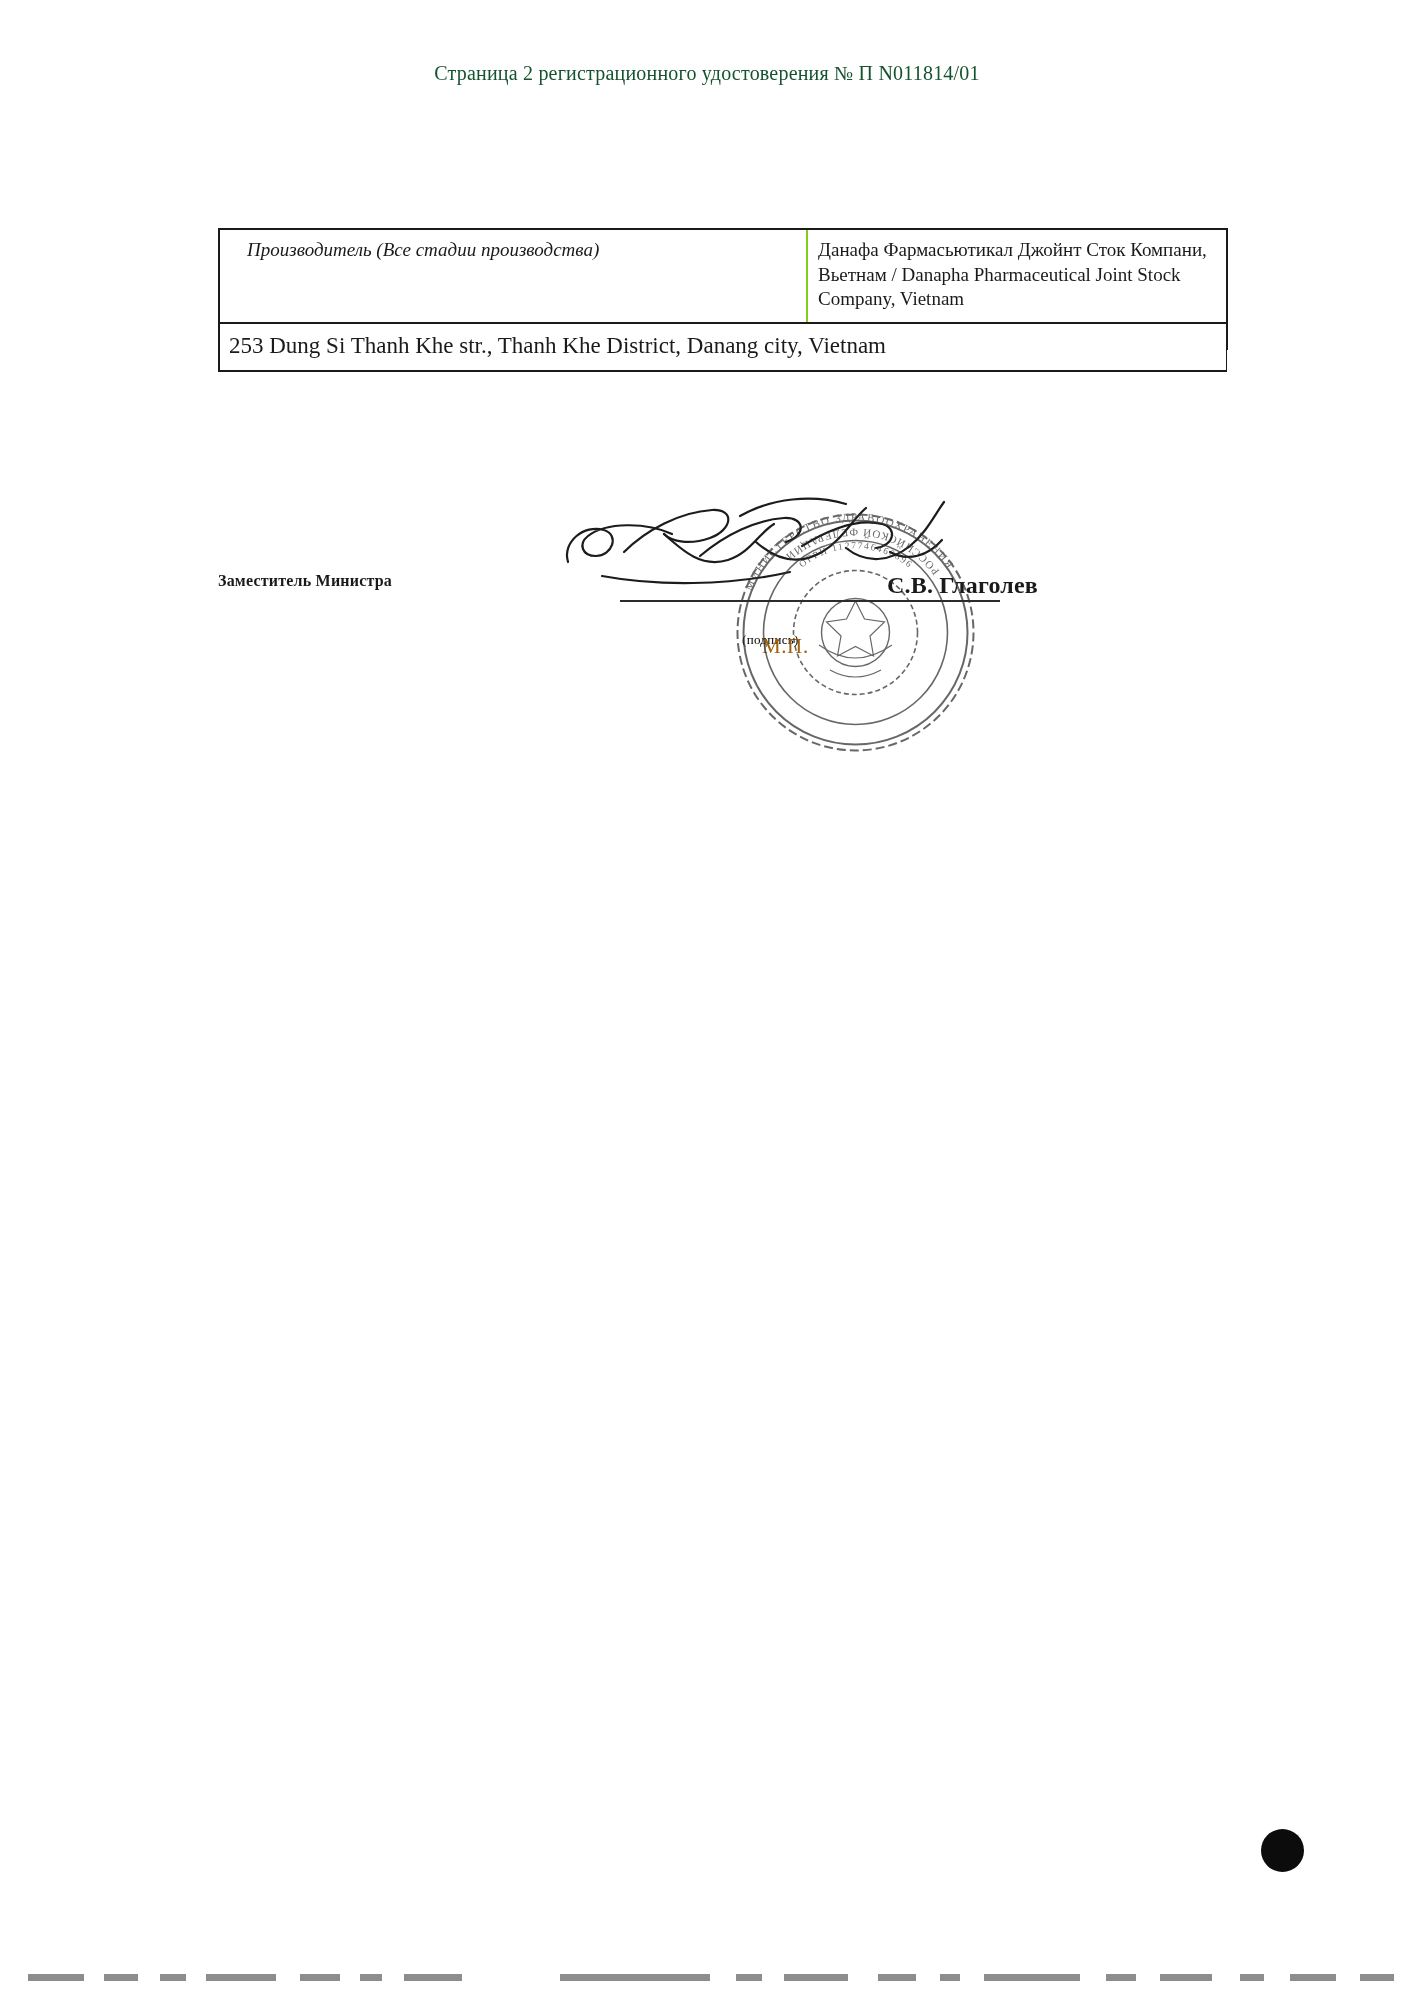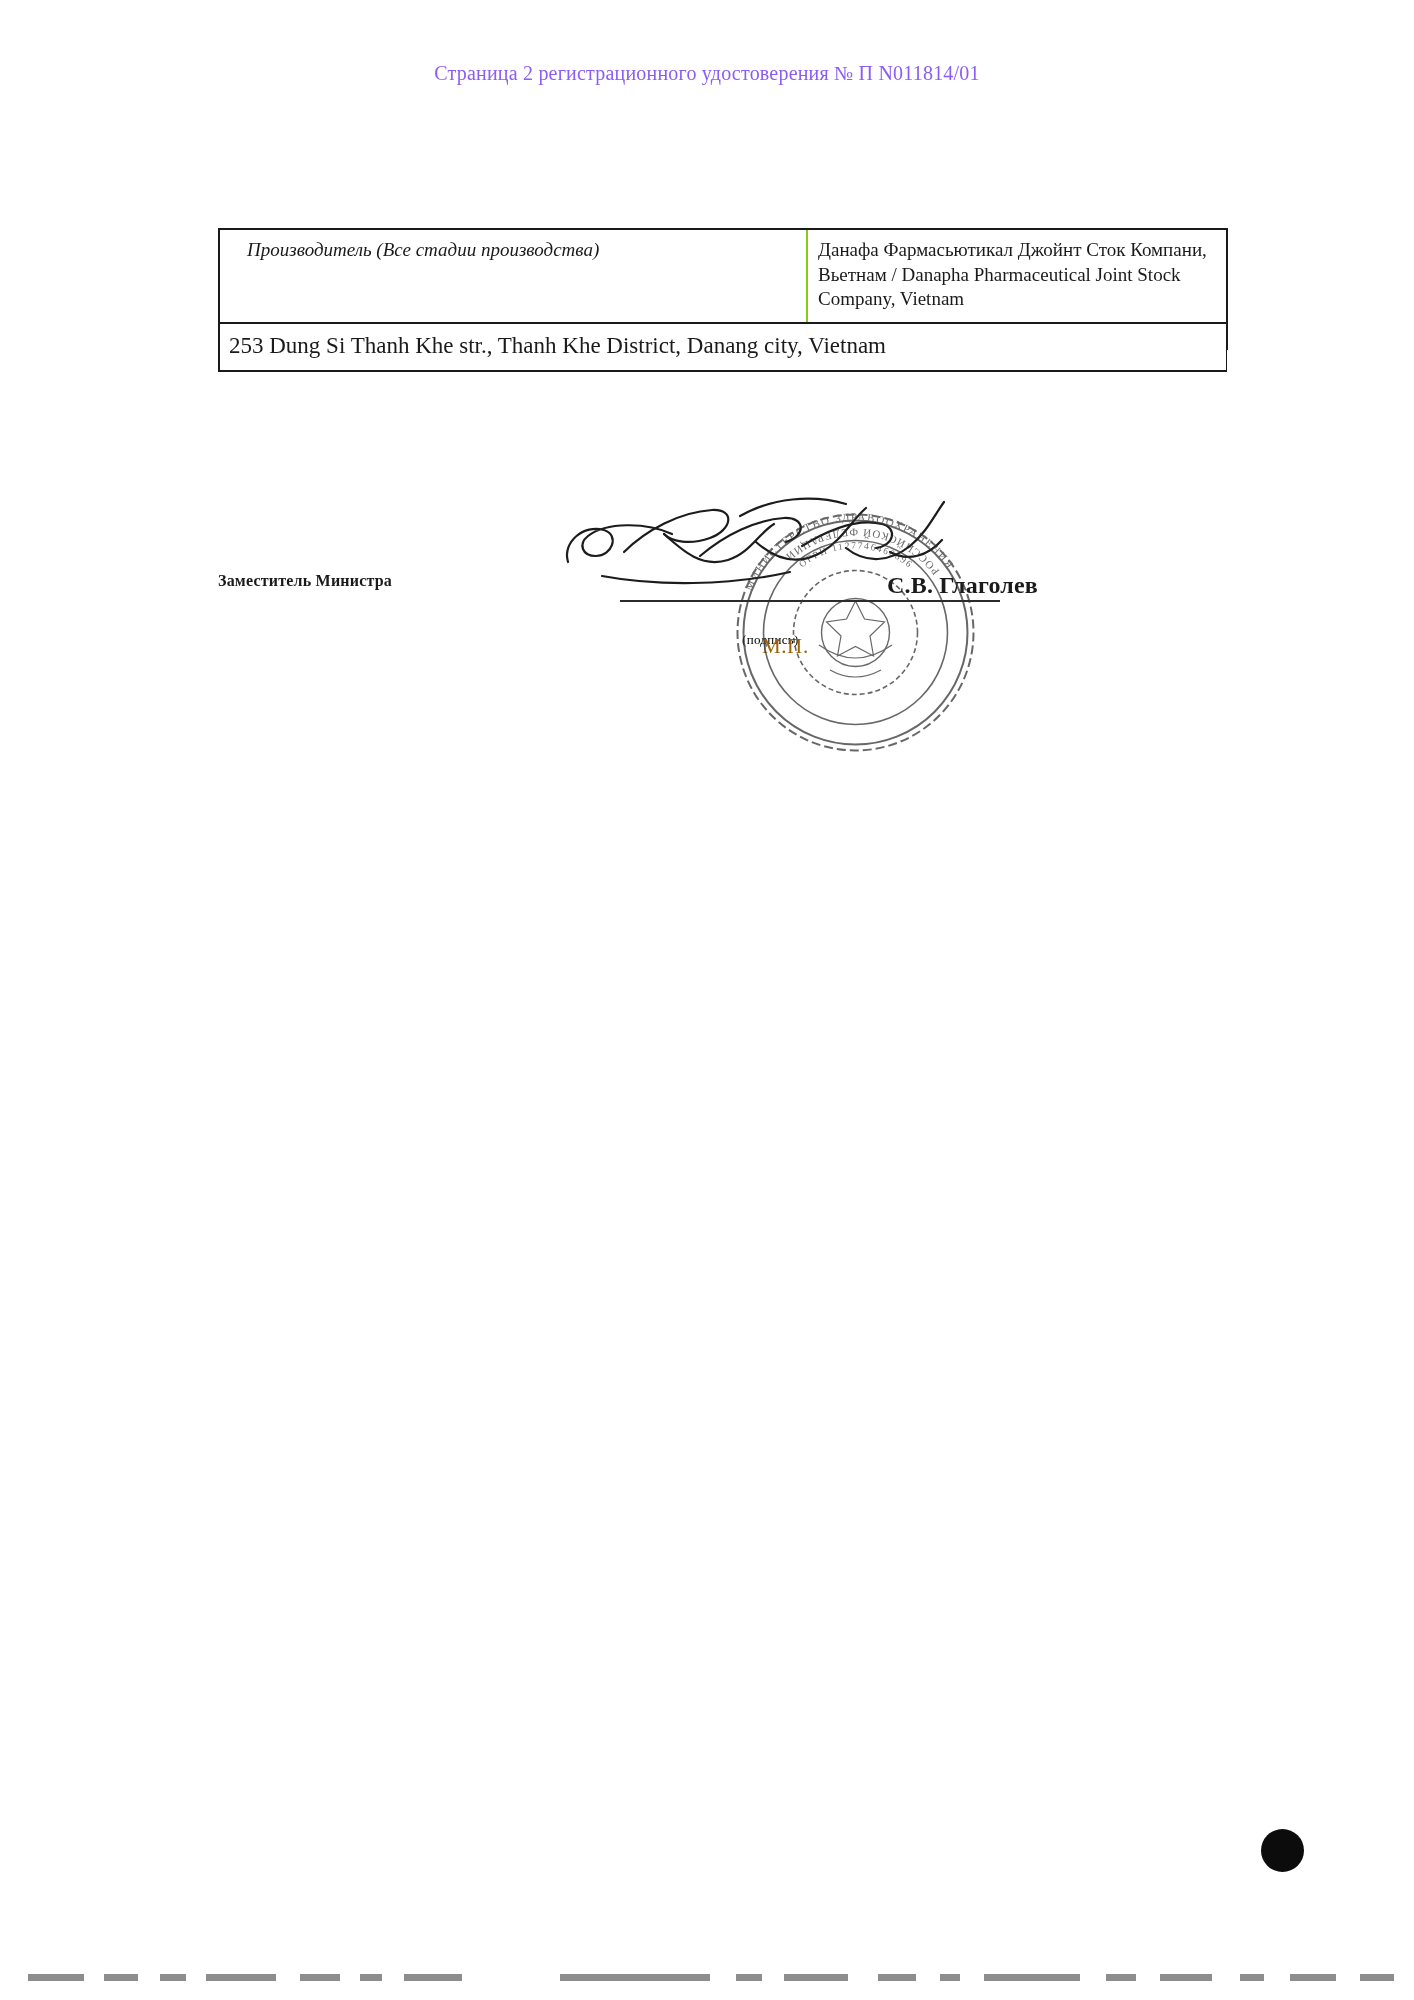--- a/index.html
+++ b/index.html
@@ -19,21 +19,21 @@
 
   
   .page-header {
     position: absolute;
     top: 62px;
     left: 0;
     width: 100%;
     text-align: center;
     font-size: 20px;
     letter-spacing: 0.2px;
-    color: #8b5cf6;
+    color: #14532d;
   }
 
   
   .doc-table {
     position: absolute;
     left: 218px;
     top: 228px;
     width: 1010px;
     border: 2px solid #1a1a1a;
     box-sizing: border-box;

